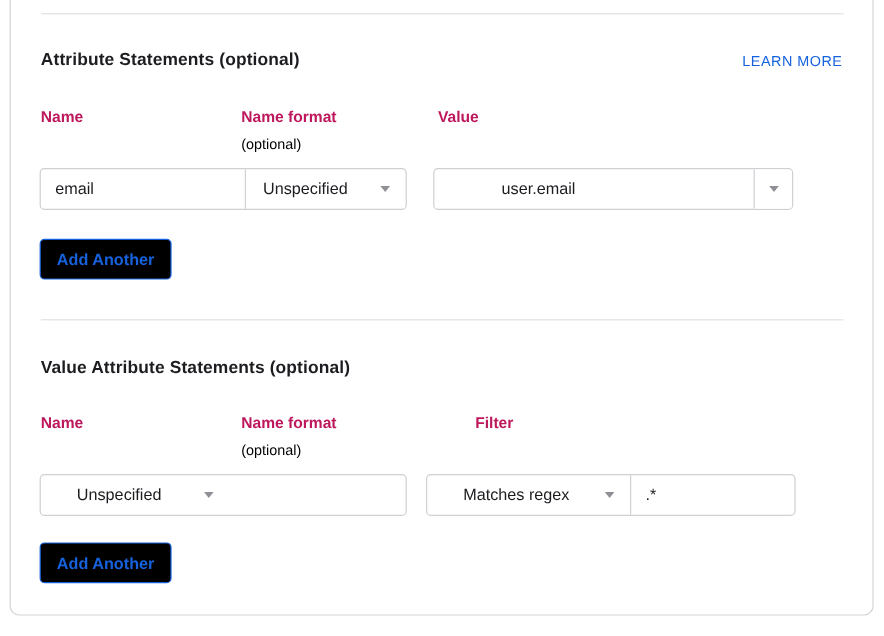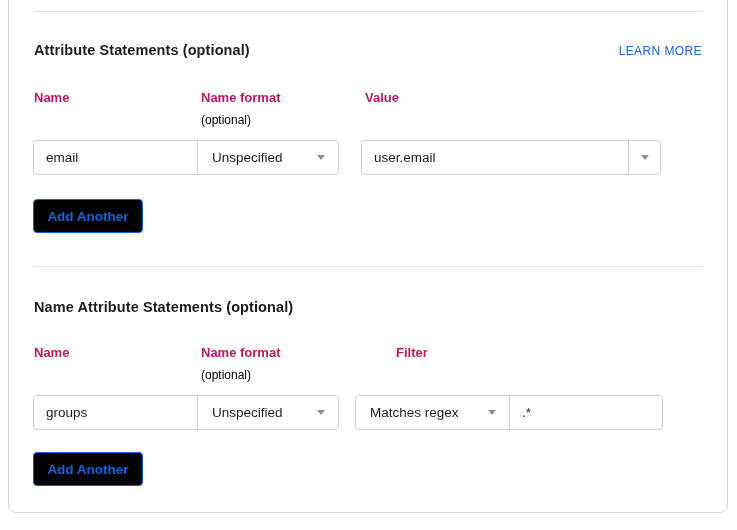--- a/index.html
+++ b/index.html
@@ -76,20 +76,21 @@
   }
   .fg-select {
     display: flex;
     align-items: center;
     justify-content: space-between;
     padding: 0 13px 0 14px;
     font-size: 13.5px;
     color: #1d1d21;
     cursor: pointer;
     user-select: none;
+    margin-left: 16px;
   }
   .caret {
     width: 0; height: 0;
     border-left: 4.5px solid transparent;
     border-right: 4.5px solid transparent;
     border-top: 5px solid #8f8f96;
     margin-left: 10px;
   }
   .arrow-seg {
     width: 32px;
@@ -131,40 +132,39 @@
   <div class="col-header" style="left: 356px; top: 111px;">Value</div>
 
   <div class="field-group" style="left: 24px; top: 161px; width: 306px;">
     <input class="seg fg-input" style="width: 163px;" value="email">
     <div class="seg fg-select" style="width: 141px;">
       <span>Unspecified</span>
       <span class="caret"></span>
     </div>
   </div>
 
-  <div class="field-group" style="left: 352px; top: 161px; width: 300px;">
+  <div class="field-group" style="left: 352px; top: 161px; width: 300px; padding-left: 44px;">
     <input class="seg fg-input" style="flex: 1 1 0%;" value="user.email">
     <div class="seg arrow-seg">
       <span class="caret" style="margin-left:0;"></span>
     </div>
   </div>
 
   <button class="add-btn" style="top: 220px;">Add Another</button>
 
   <div class="hr" style="top: 287px;"></div>
 
-  <div class="section-title" style="top: 320px;">Name Attribute Statements (optional)</div>
+  <div class="section-title" style="top: 320px;">Value Attribute Statements (optional)</div>
 
   <div class="col-header" style="left: 25px; top: 366px;">Name</div>
   <div class="col-header" style="left: 192px; top: 366px;">Name format</div>
   <div class="optional-note" style="left: 192px; top: 389px;">(optional)</div>
   <div class="col-header" style="left: 355px; top: 366px; padding-left: 32px;">Filter</div>
 
   <div class="field-group" style="left: 24px; top: 416px; width: 306px;">
-    <input class="seg fg-input" style="width: 163px;" value="groups">
     <div class="seg fg-select" style="width: 141px;">
       <span>Unspecified</span>
       <span class="caret"></span>
     </div>
   </div>
 
   <div class="field-group" style="left: 346px; top: 416px; width: 308px; justify-content: space-between;">
     <div class="seg fg-select" style="width: 153px;">
       <span>Matches regex</span>
       <span class="caret"></span>

